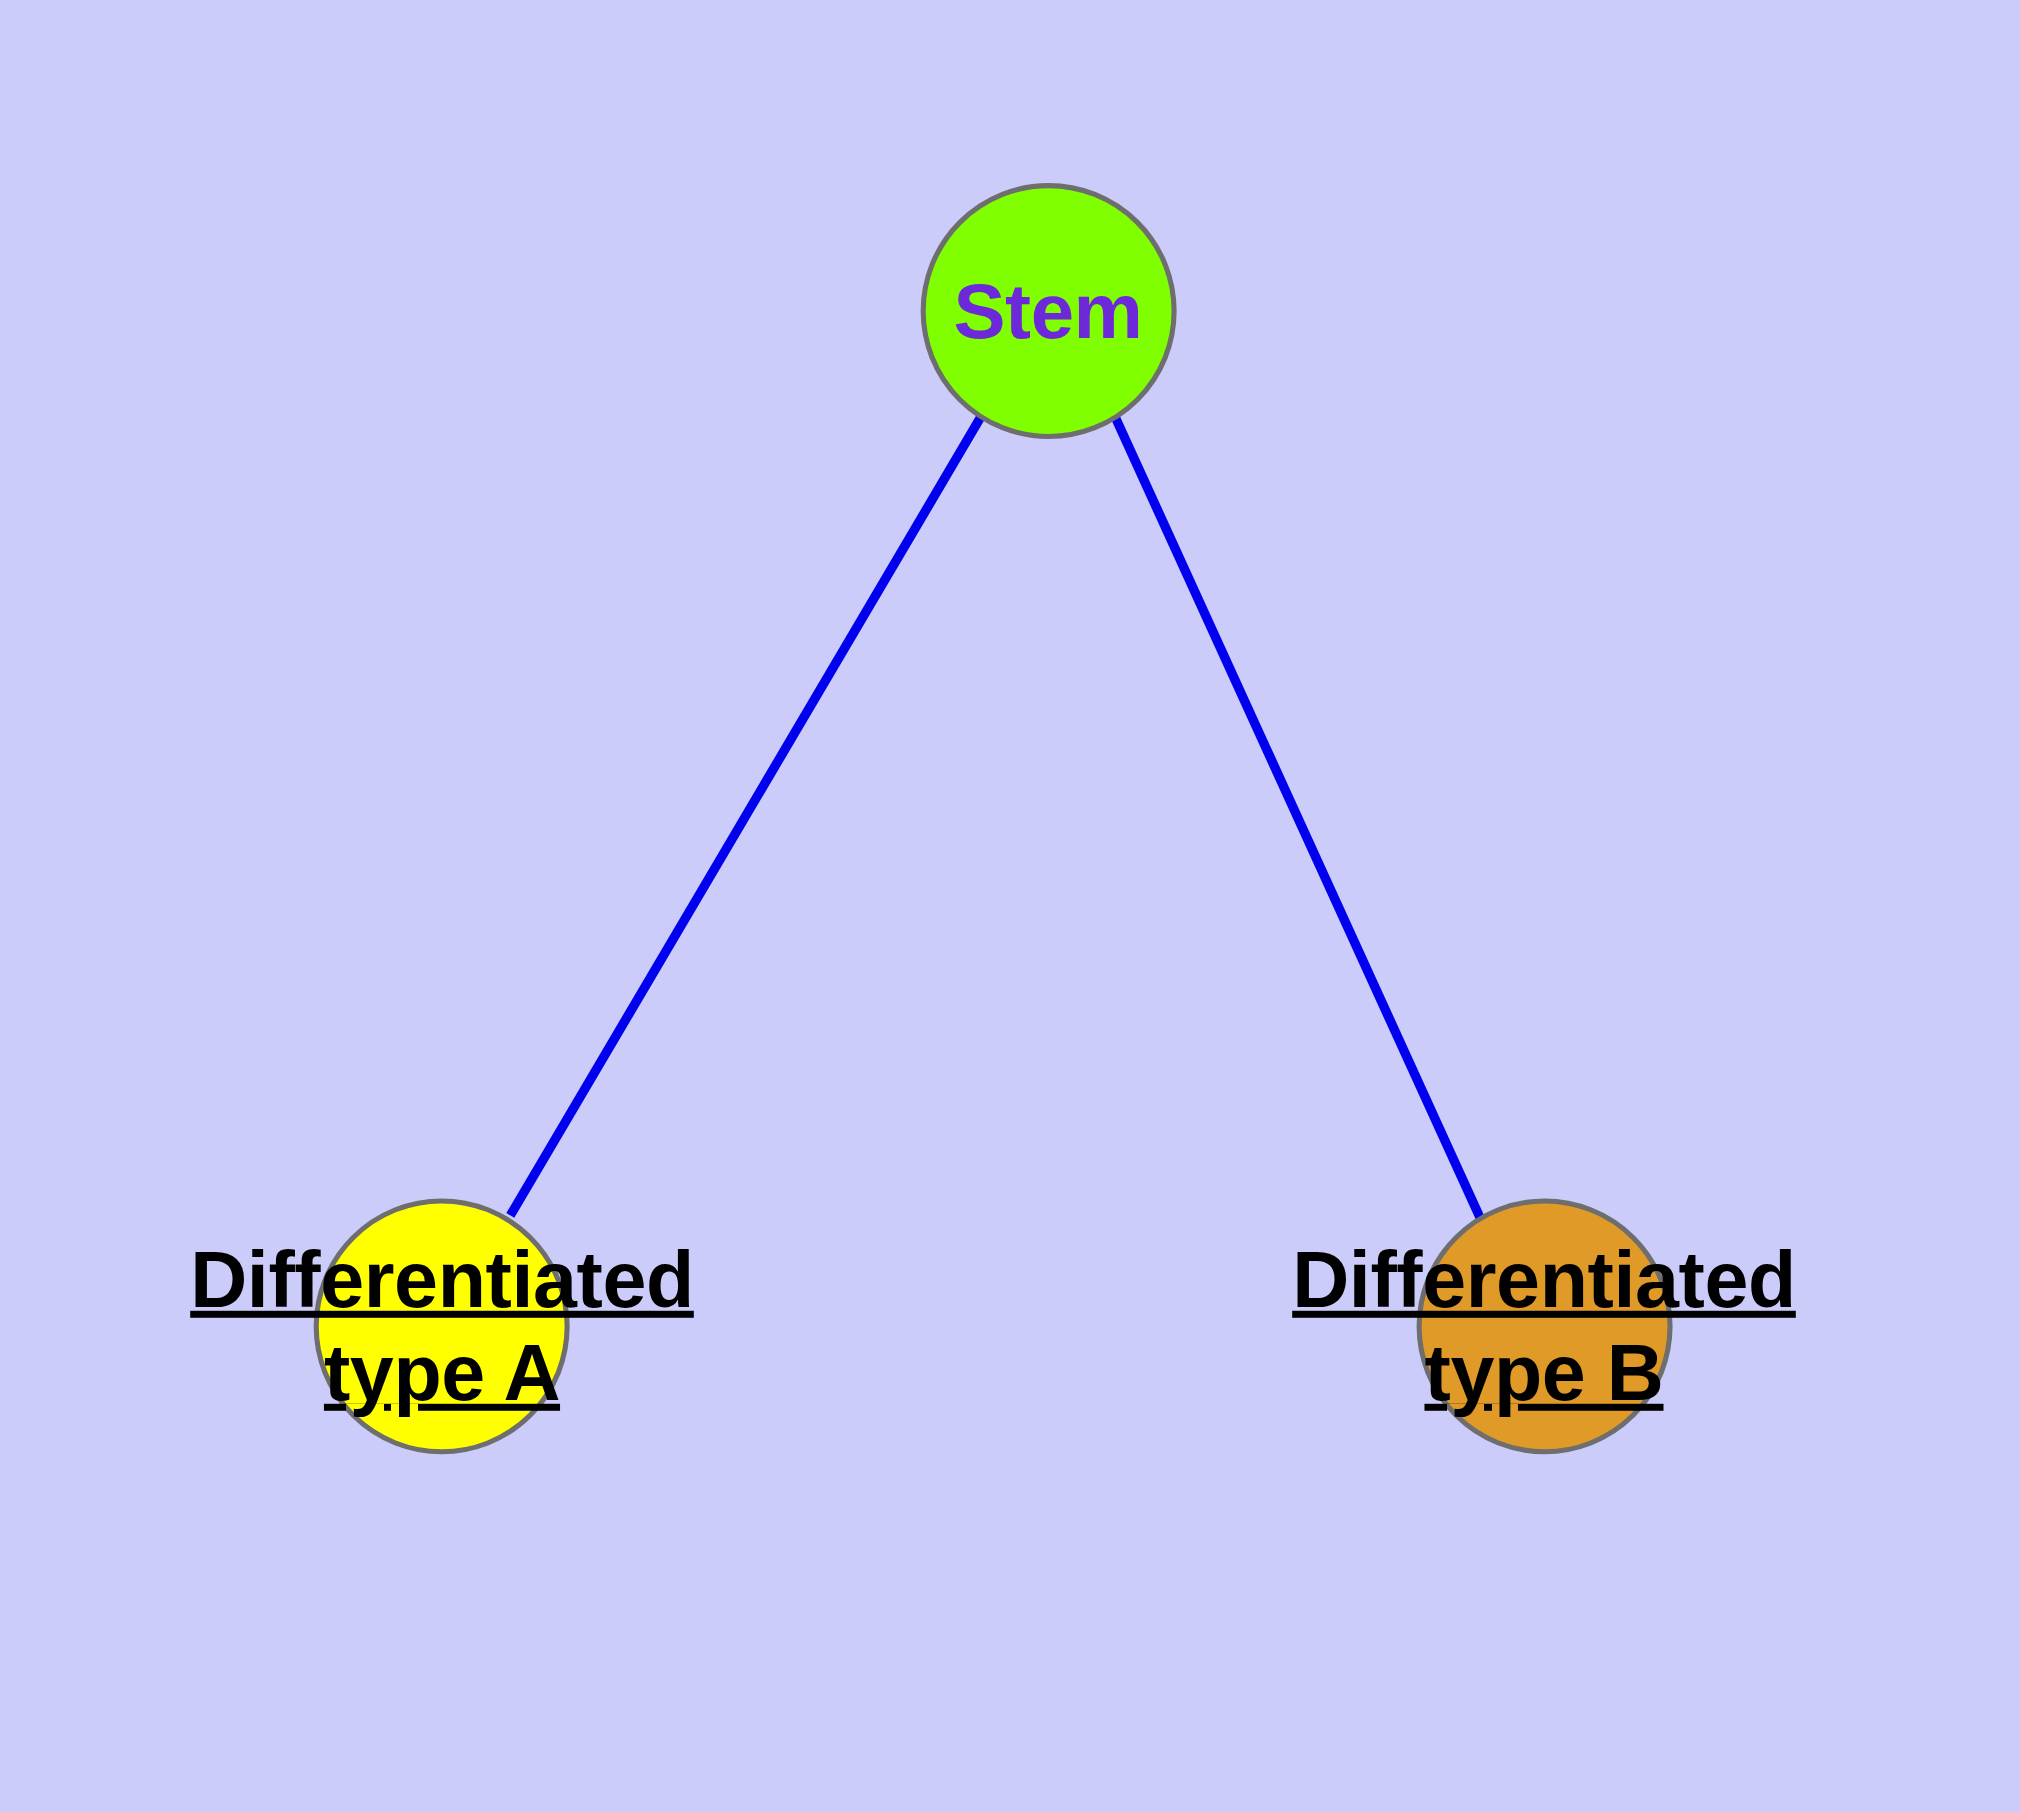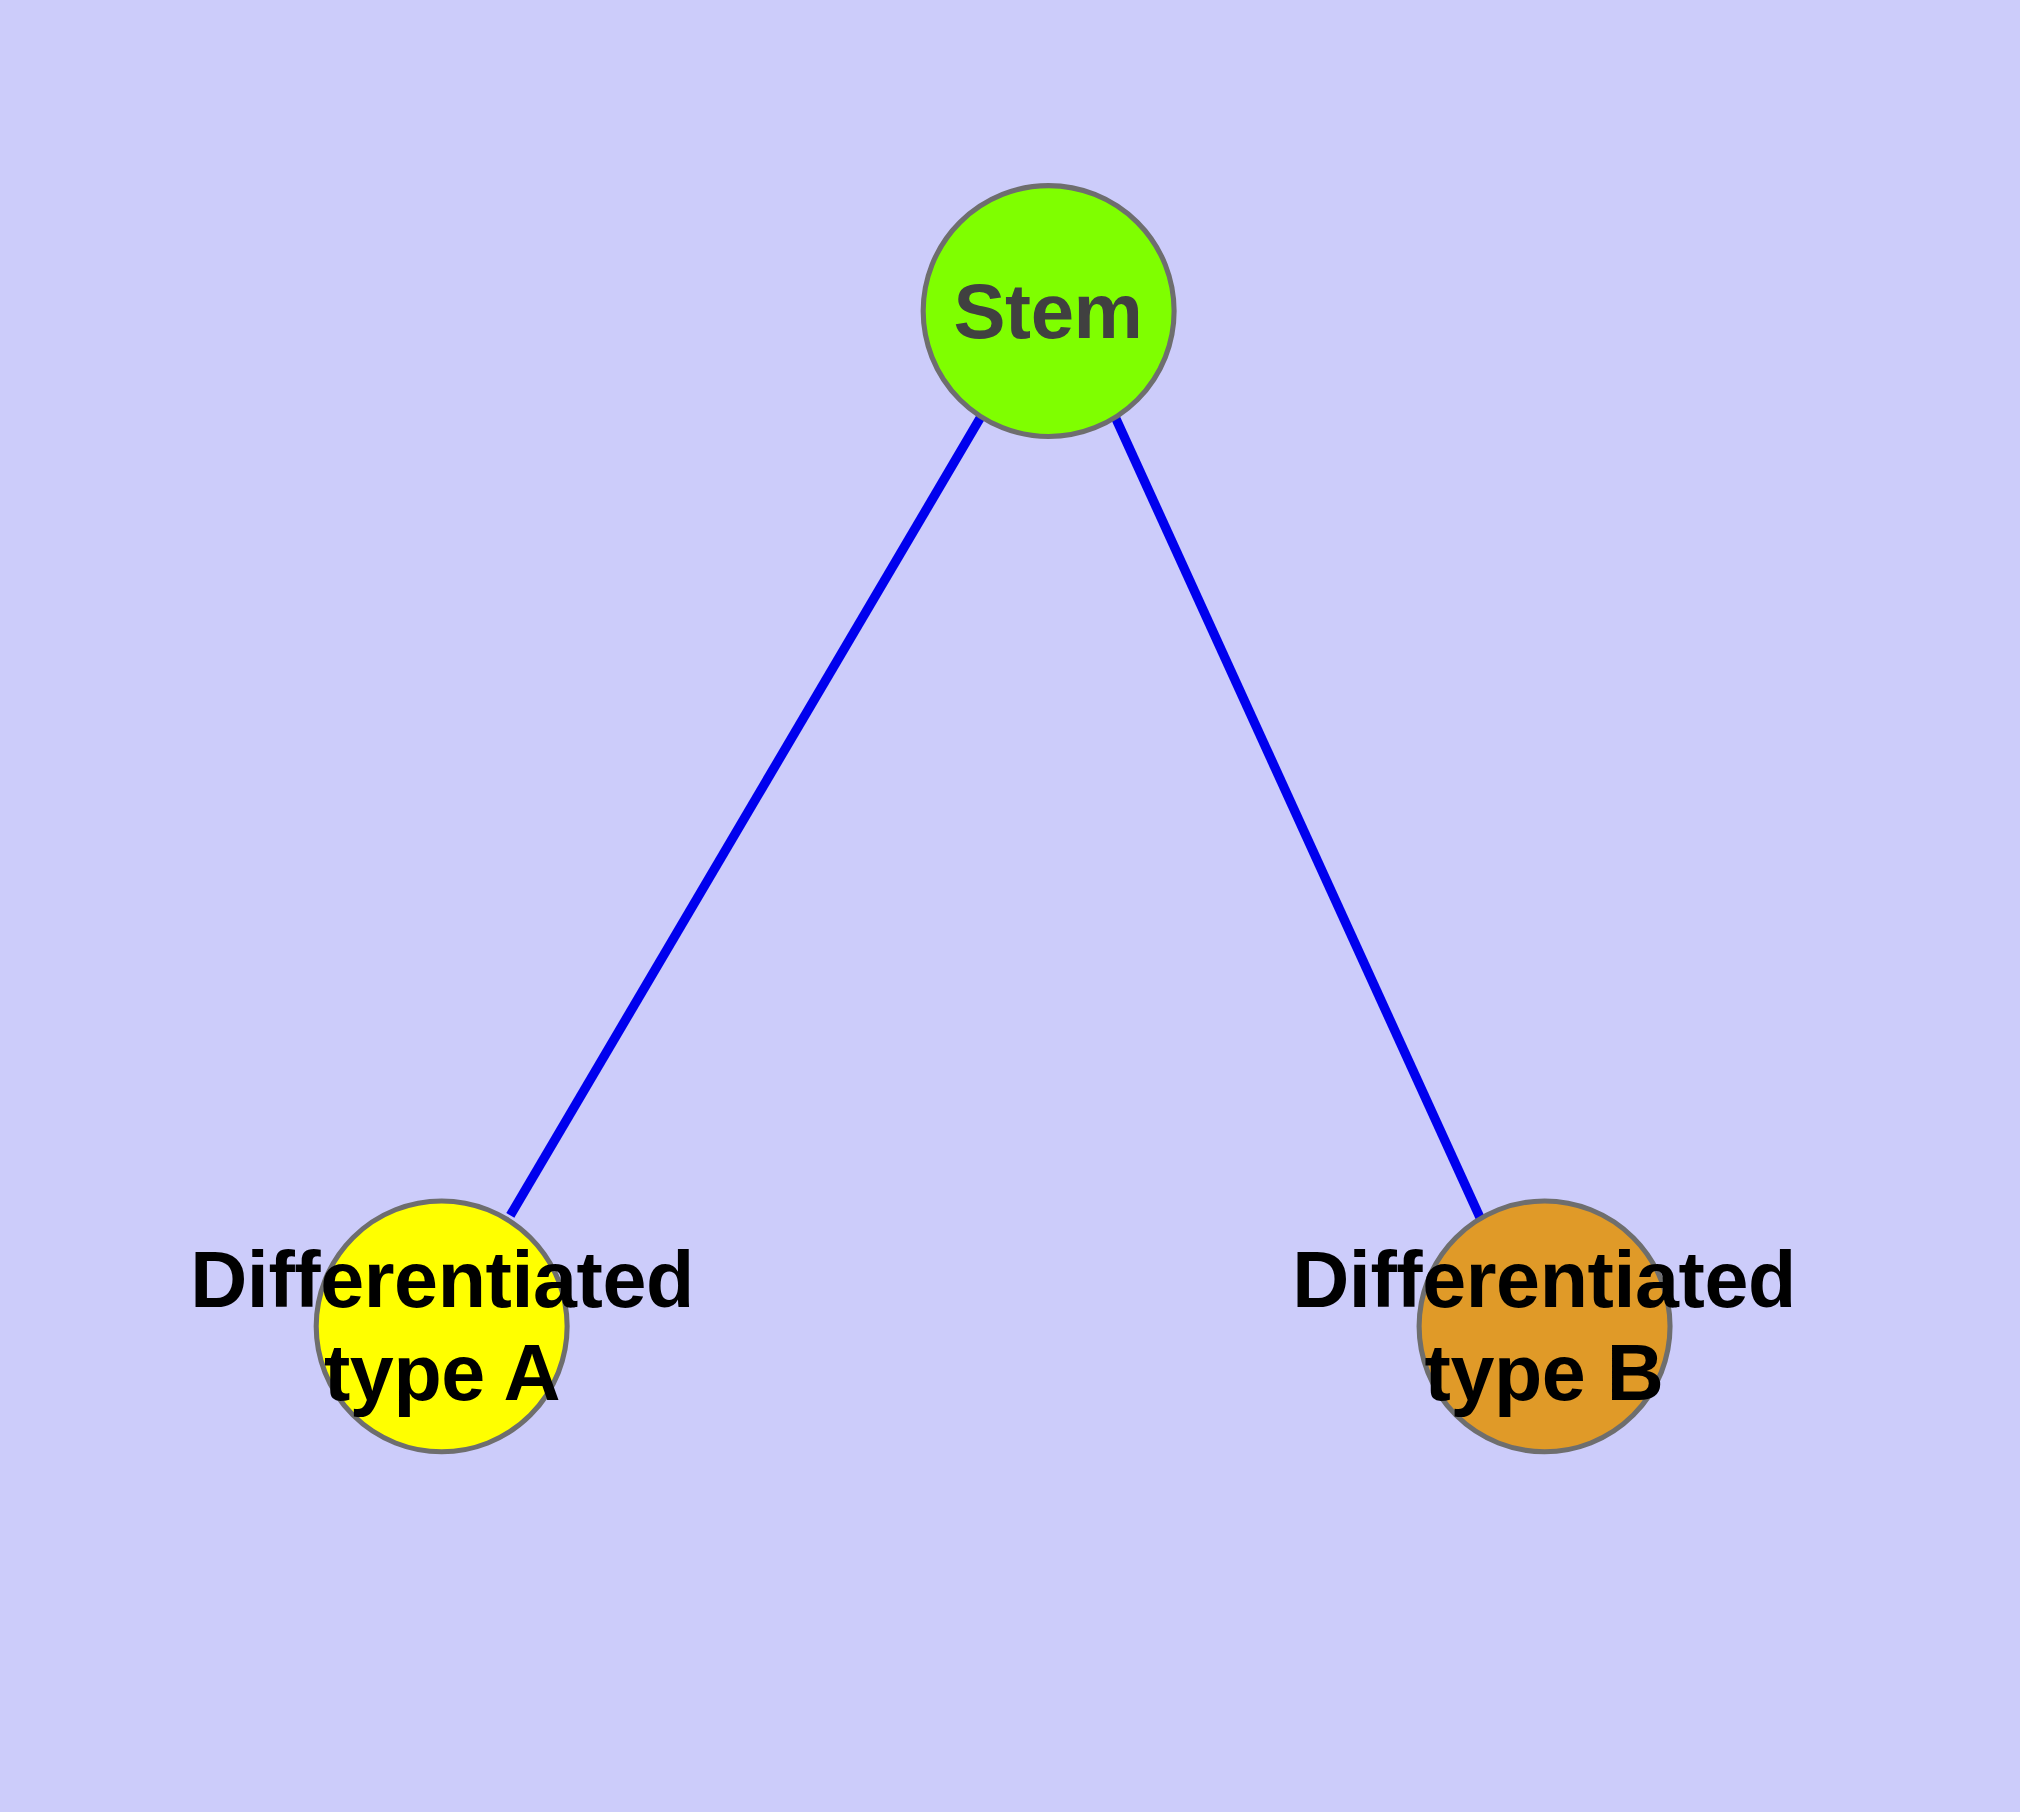--- a/index.html
+++ b/index.html
@@ -34,20 +34,21 @@
     line-height: 1.18;
     letter-spacing: -0.4px;
     transform: translate(-50%, -50%);
     pointer-events: none;
   }
   .node-label.single {
     font-size: 78px;
   }
   .node-label.double {
     font-size: 79px;
+    text-decoration: underline;
   }
 </style>
 </head>
 <body>
 
 <div id="canvas" style="width: 2021px; height: 1812px;">
 
   <div id="bg" style="background: rgb(204, 204, 250);"></div>
 
   <svg id="graph-svg" viewBox="0 0 2384 2138" preserveAspectRatio="none">
@@ -57,20 +58,20 @@
       <line id="edge-1" x1="1315" y1="491" x2="1746" y2="1437" stroke="#0000EE" stroke-width="11" stroke-linecap="butt"></line>
     </g>
 
     <g>
       <circle id="node-circle-0" cx="1237" cy="367" r="148" fill="#7FFF00" stroke="#6E6E6E" stroke-width="6"></circle>
       <circle id="node-circle-1" cx="521" cy="1565" r="148" fill="#FFFF00" stroke="#6E6E6E" stroke-width="6"></circle>
       <circle id="node-circle-2" cx="1822" cy="1565" r="148" fill="#E09A28" stroke="#6E6E6E" stroke-width="6"></circle>
     </g>
   </svg>
 
-  <div class="node-label single" id="node-label-0" style="left: 1048px; top: 311px; font-size: 78px; color: #404040;">Stem</div>
+  <div class="node-label single" id="node-label-0" style="left: 1048px; top: 311px; font-size: 78px; color: #6d28d9;">Stem</div>
   <div class="node-label double" id="node-label-1" style="left: 442px; top: 1326px; font-size: 79px; color: rgb(0, 0, 0);">Differentiated
 type A</div>
   <div class="node-label double" id="node-label-2" style="left: 1544px; top: 1326px; font-size: 79px; color: rgb(0, 0, 0);">Differentiated
 type B</div>
 
 </div>
 
 
 </body></html>

